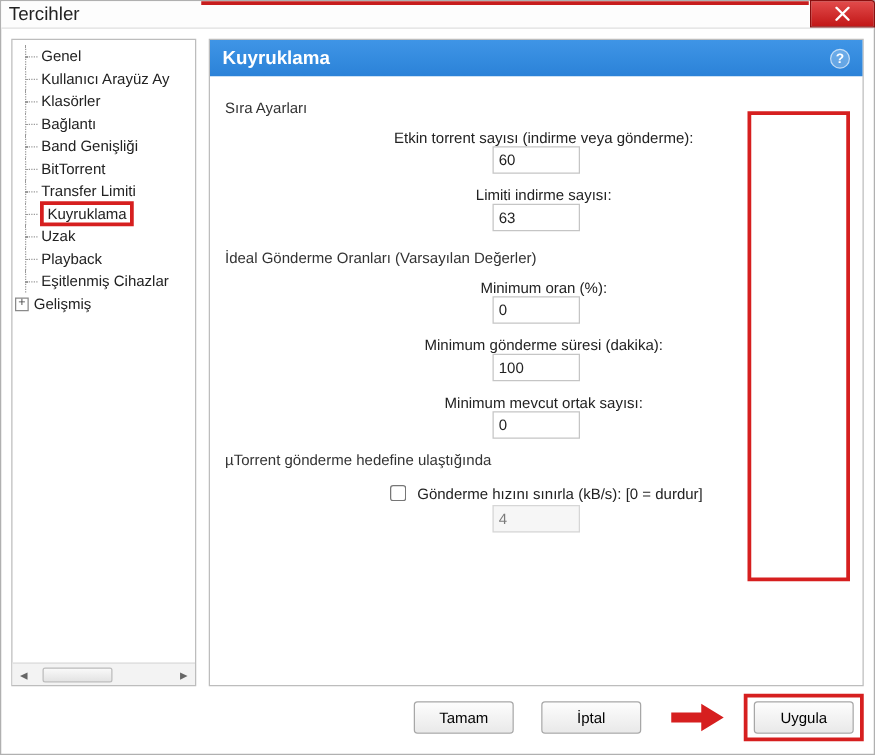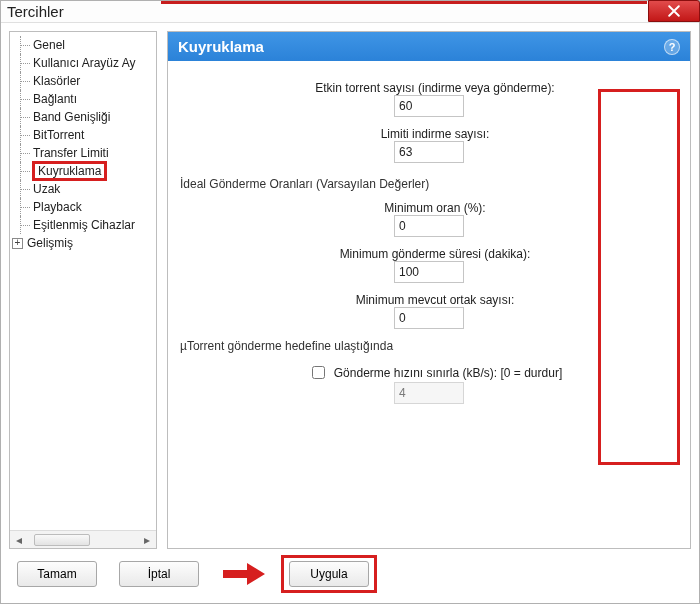--- a/index.html
+++ b/index.html
@@ -36,21 +36,21 @@
   .row { display:flex; align-items:center; margin:10px 0;flex-direction:column; }
   .row .lbl { flex:1; padding-left:12px; }
   .row .val { width:70px;text-decoration:underline; }
   .val input { width:70px; height:22px; border:1px solid #c5c5c5; padding:2px 4px; font:inherit; color:#222;}
   .checkrow { display:flex; align-items:center; margin:10px 0 14px 12px; gap:6px;}
   .checkrow input[type=checkbox]{ width:14px; height:14px; }
   .disabled input { background:#f6f6f6; color:#7a7a7a; border-color:#d6d6d6;}
   
   .hl-col { border:3px solid #d61f1f; position:absolute; }
   
-  .btnbar { display:flex; align-items:center; gap:22px; padding:10px 8px 6px 8px; }
+  .btnbar { display:flex; justify-content:flex-end; align-items:center; gap:22px; padding:10px 8px 6px 8px; }
   .winbtn { min-width:80px; height:26px; border:1px solid #a7a7a7; background:linear-gradient(#fdfdfd,#e9e9e9); border-radius:3px; font:inherit; cursor:pointer; padding:0 14px;}
   .arrow-big { width:46px; height:30px; display:flex; align-items:center; justify-content:center; }
   .arrow-big svg { width:46px; height:30px; }
   .uygula-hl { position:relative; }
   .uygula-hl .outline { position:absolute; inset:-6px -8px; border:3px solid #d61f1f; pointer-events:none;}
   .panel-body-wrap{position:relative; height:100%;}
 </style>
 </head>
 <body>
 
@@ -131,20 +131,21 @@
         <div class="panel-header">
           <span>Kuyruklama</span>
           <span class="help-icon">?</span>
         </div>
         <div class="panel-body-wrap">
 
           <div class="hl-col" style="top:28px; right:10px; width:82px; height:376px;"></div>
 
           <div class="panel-body">
 
+            <div class="section-title">Sıra Ayarları</div>
 
             <div class="row">
               <span class="lbl">Etkin torrent sayısı (indirme veya gönderme):</span>
               <span class="val"><input type="text" value="60" style=""></span>
             </div>
 
             <div class="row">
               <span class="lbl">Limiti indirme sayısı:</span>
               <span class="val"><input type="text" value="63" style=""></span>
             </div>

